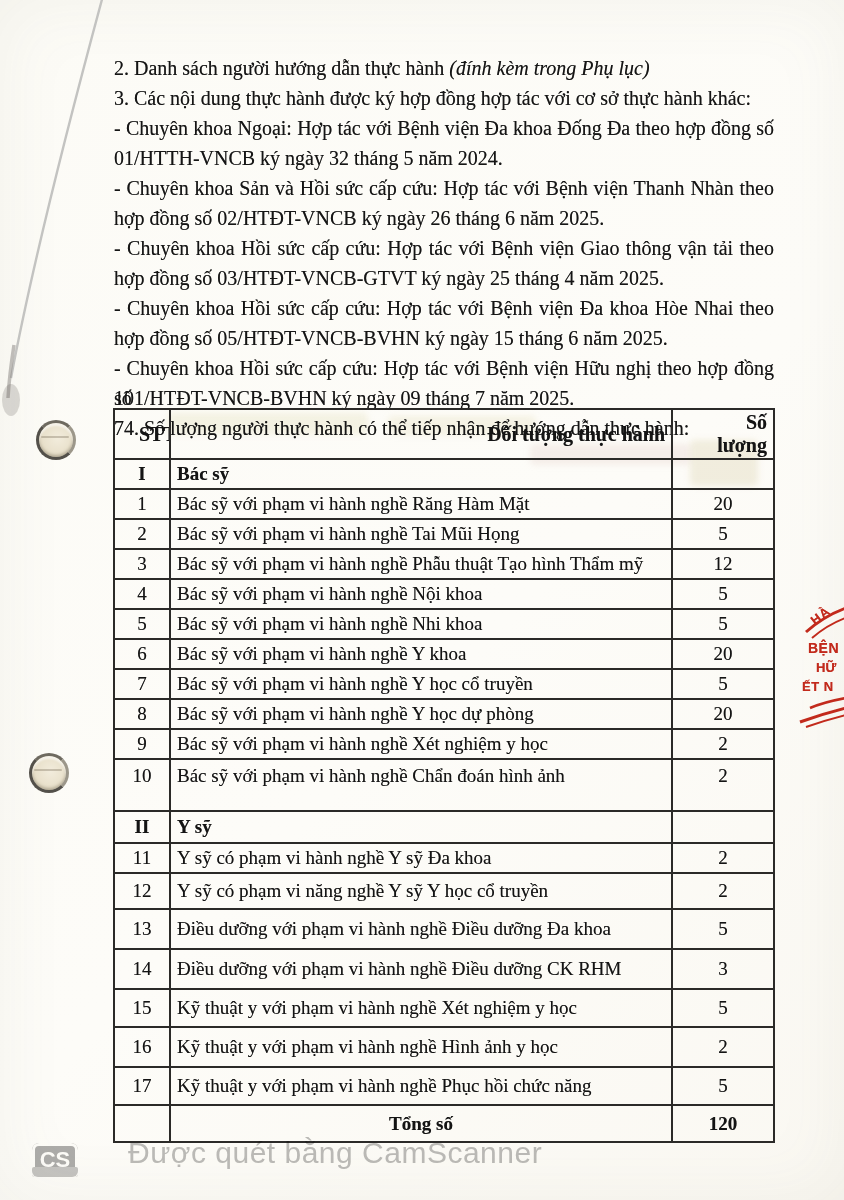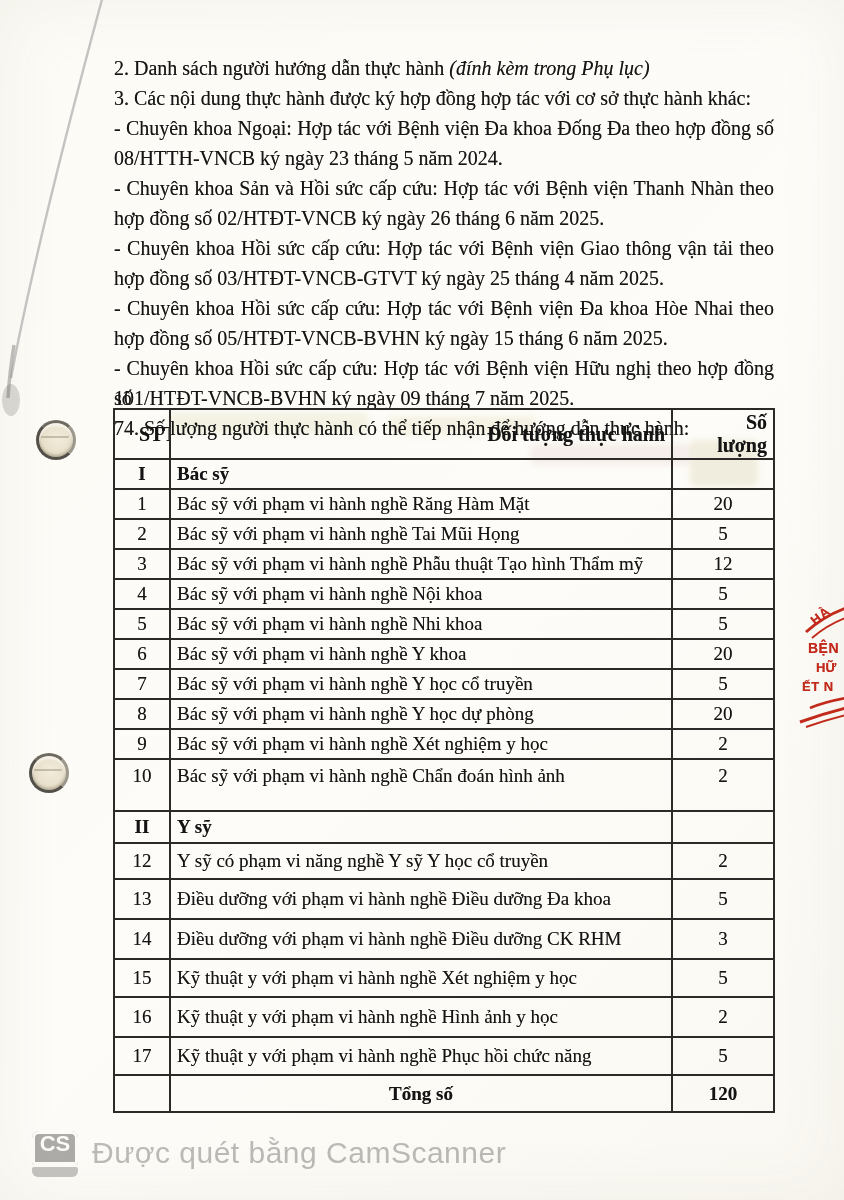--- a/index.html
+++ b/index.html
@@ -62,35 +62,36 @@
   .frag-ben{left:14px;top:60px;font-size:14px;letter-spacing:.5px;}
   .frag-huu{left:22px;top:80px;font-size:13px;}
   .frag-viet{left:8px;top:99px;font-size:13px;letter-spacing:.5px;}
   
   .watermark{
     position:absolute;left:32px;top:1131px;display:flex;align-items:flex-start;gap:12px;
     mix-blend-mode:multiply;z-index:40;
   }
   .cslogo{position:relative;width:48px;height:48px;}
   .cslogo .sq{
-    position:absolute;left:0;top:0;width:46px;height:34px;background:#aeaeae;
-    border-radius:7px 7px 3px 3px;display:flex;align-items:flex-start;justify-content:center;
+    position:absolute;left:0;top:12px;width:46px;height:34px;background:#aeaeae;
+    border-radius:7px 7px 3px 3px;display:flex;align-items:center;justify-content:center;
     box-shadow:inset 0 0 0 3px #ffffff;
+    text-decoration:underline;
   }
   .cslogo .sq span{
     color:#ffffff;font-family:"Liberation Sans","DejaVu Sans",sans-serif;
     font-weight:bold;font-size:22px;letter-spacing:0;
   }
   .cslogo .tab{
     position:absolute;left:0;top:36px;width:46px;height:10px;background:#c6c6c6;
     border-radius:2px 2px 6px 6px;
   }
   .wm-text{
     color:#bdbdbd;font-family:"Liberation Sans","DejaVu Sans",sans-serif;
-    font-size:30px;line-height:44px;letter-spacing:.5px;white-space:nowrap;
+    font-size:30px;line-height:44px;letter-spacing:.5px;white-space:nowrap;margin-left:36px;
   }
 </style>
 </head>
 <body>
 
 <div class="page">
 
   <svg class="crease" viewBox="0 0 130 440">
     <path d="M104,-8 C 72,110 34,255 11,378" fill="none" stroke="#c3c3c1" stroke-width="2.4"></path>
     <path d="M14,345 C 11,364 9,381 8,398" fill="none" stroke="#8f8d88" stroke-width="3.5" opacity="0.55"></path>
@@ -102,21 +103,21 @@
 
   <div class="ghost g1"></div>
   <div class="ghost g2"></div>
   <div class="ghost g3"></div>
   <div class="ghost g4"></div>
 
   <div class="bodytext">
     <div class="tline"><span>2. Danh sách người hướng dẫn thực hành </span><span class="it">(đính kèm trong Phụ lục)</span></div>
     <div class="tline">3. Các nội dung thực hành được ký hợp đồng hợp tác với cơ sở thực hành khác:</div>
     <div class="tline stretch">- Chuyên khoa Ngoại: Hợp tác với Bệnh viện Đa khoa Đống Đa theo hợp đồng số</div>
-    <div class="tline">08/HTTH-VNCB ký ngày 23 tháng 5 năm 2024.</div>
+    <div class="tline">01/HTTH-VNCB ký ngày 32 tháng 5 năm 2024.</div>
     <div class="tline stretch">- Chuyên khoa Sản và Hồi sức cấp cứu: Hợp tác với Bệnh viện Thanh Nhàn theo</div>
     <div class="tline">hợp đồng số 02/HTĐT-VNCB ký ngày 26 tháng 6 năm 2025.</div>
     <div class="tline stretch">- Chuyên khoa Hồi sức cấp cứu: Hợp tác với Bệnh viện Giao thông vận tải theo</div>
     <div class="tline">hợp đồng số 03/HTĐT-VNCB-GTVT ký ngày 25 tháng 4 năm 2025.</div>
     <div class="tline stretch">- Chuyên khoa Hồi sức cấp cứu: Hợp tác với Bệnh viện Đa khoa Hòe Nhai theo</div>
     <div class="tline">hợp đồng số 05/HTĐT-VNCB-BVHN ký ngày 15 tháng 6 năm 2025.</div>
     <div class="tline stretch">- Chuyên khoa Hồi sức cấp cứu: Hợp tác với Bệnh viện Hữu nghị theo hợp đồng số</div>
     <div class="tline">101/HTĐT-VNCB-BVHN ký ngày 09 tháng 7 năm 2025.</div>
     <div class="tline">74. Số lượng người thực hành có thể tiếp nhận để hướng dẫn thực hành:</div>
   </div>
@@ -185,20 +186,25 @@
     </tr>
     <tr class="vt" style="height:52px;">
       <td class="stt">10</td>
       <td>Bác sỹ với phạm vi hành nghề Chẩn đoán hình ảnh</td>
       <td class="qty">2</td>
     </tr>
     <tr class="section" style="height:32px;">
       <td class="stt">II</td>
       <td>Y sỹ</td>
       <td class="qty"></td>
+    </tr>
+    <tr style="height:30px;">
+      <td class="stt">11</td>
+      <td>Y sỹ có phạm vi hành nghề Y sỹ Đa khoa</td>
+      <td class="qty">2</td>
     </tr>
     <tr style="height:36px;">
       <td class="stt">12</td>
       <td>Y sỹ có phạm vi năng nghề Y sỹ Y học cổ truyền</td>
       <td class="qty">2</td>
     </tr>
     <tr style="height:40px;">
       <td class="stt">13</td>
       <td>Điều dưỡng với phạm vi hành nghề Điều dưỡng Đa khoa</td>
       <td class="qty">5</td>

